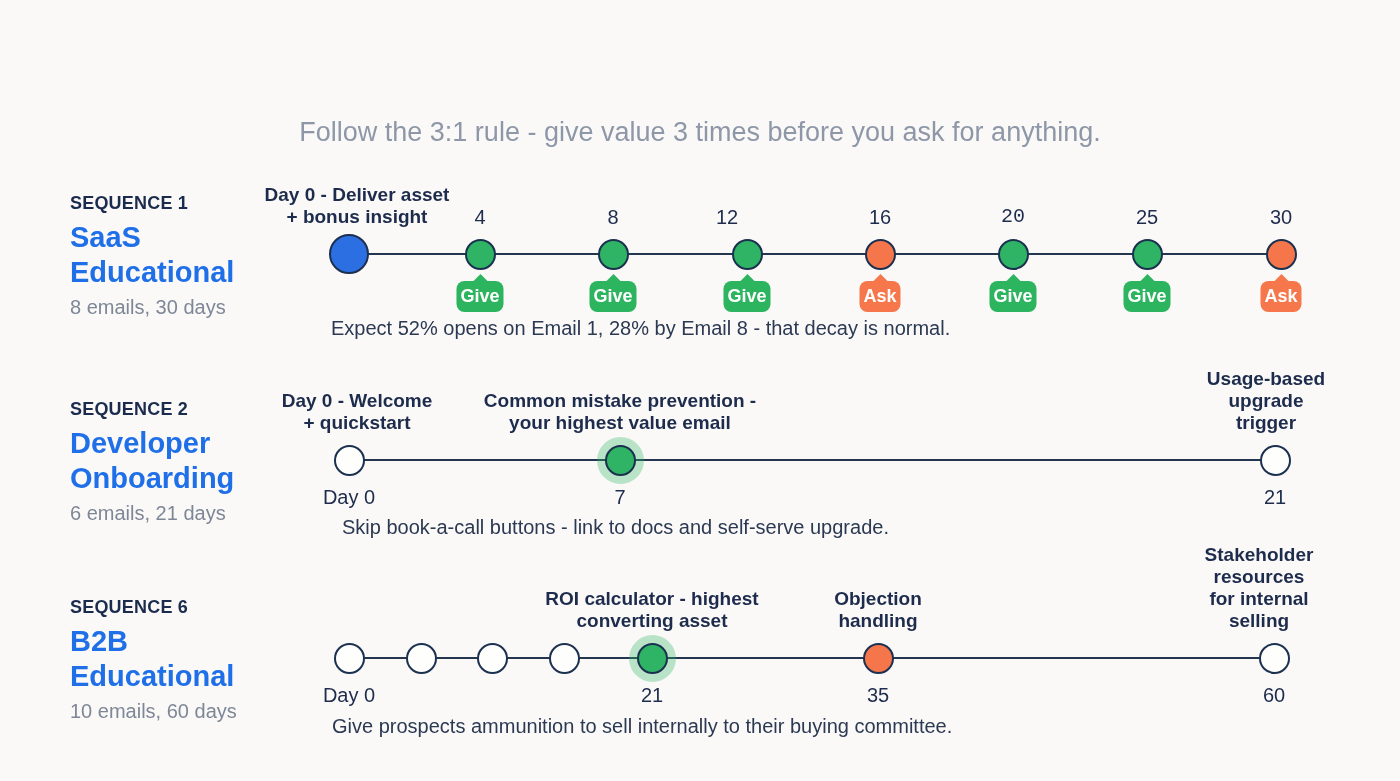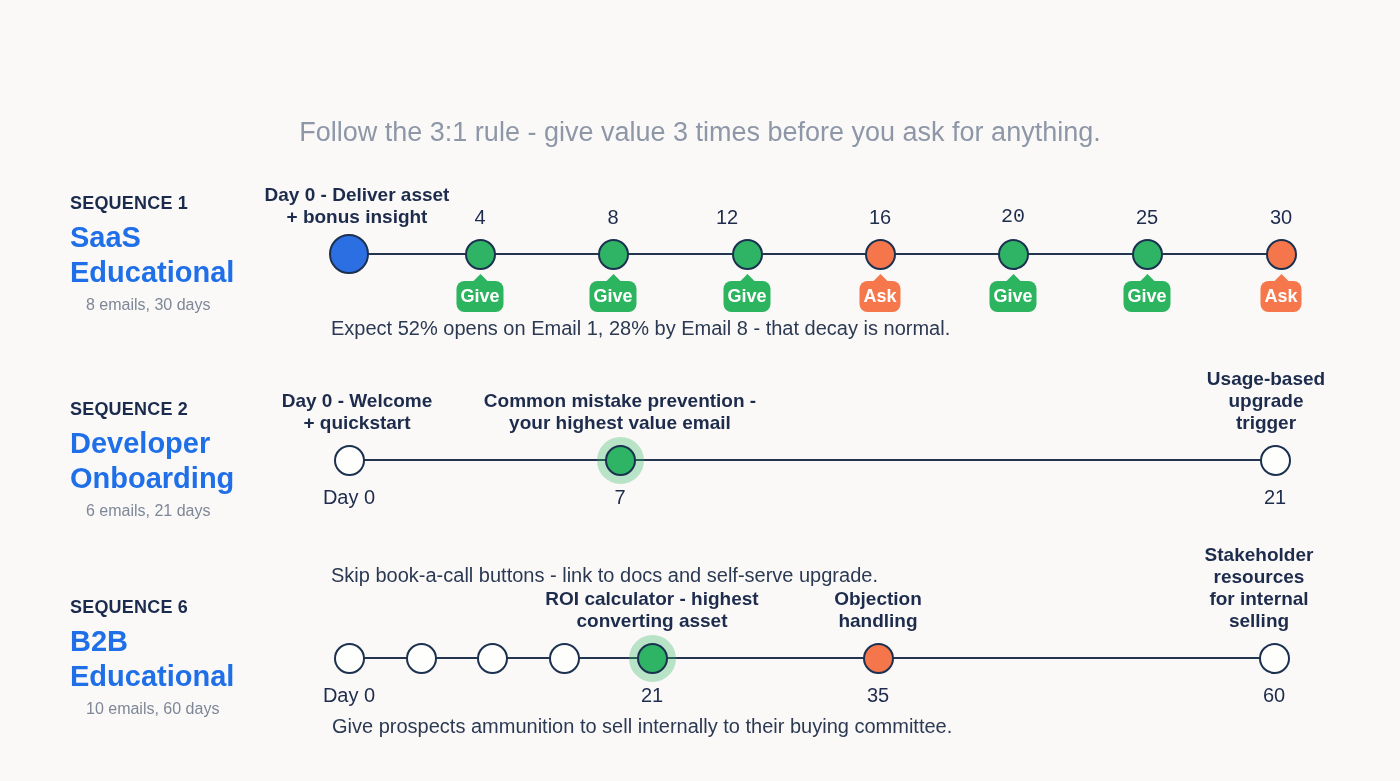--- a/index.html
+++ b/index.html
@@ -13,21 +13,21 @@
   .page-subtitle{
     position:absolute;top:117px;left:0;width:100%;text-align:center;
     font-size:27px;font-weight:400;color:#8e97a8;
   }
 
   .row{position:absolute;left:0;width:1400px;height:180px;}
 
   .info{position:absolute;left:70px;top:13px;width:205px;}
   .eyebrow{font-size:18px;font-weight:700;color:#1b2b4d;letter-spacing:.2px;margin-bottom:6px;}
   .seq-name{font-size:29px;font-weight:700;color:#1f6fe8;line-height:1.22;margin-bottom:5px;}
-  .seq-meta{font-size:16px;font-weight:400;color:#7e8797;margin-left:16px;}
+  .seq-meta{font-size:20px;font-weight:400;color:#7e8797;}
 
   .tl-line{position:absolute;height:2.5px;background:#24364f;}
 
   .dot{position:absolute;border-radius:50%;border:2.5px solid #1c3050;box-sizing:border-box;}
   .dot-primary{width:40px;height:40px;background:#2b6fe3;}
   .dot-green{width:31px;height:31px;background:#2eb464;}
   .dot-orange{width:31px;height:31px;background:#f5764a;}
   .dot-open{width:31px;height:31px;background:#fefefd;}
   .dot-glow{box-shadow:0 0 0 8px rgba(46,180,100,.32);}
 
@@ -114,21 +114,21 @@
         <div class="node-header" style="left: 357px; top: 48px;">Day 0 - Welcome
 + quickstart</div>
         <div class="dot dot-green dot-glow" style="left: 604.5px; top: 58.5px;"></div>
         <div class="label-below" style="left: 620px; top: 99px;">7</div>
         <div class="node-header" style="left: 620px; top: 48px;">Common mistake prevention -
 your highest value email</div>
         <div class="dot dot-open" style="left: 1259.5px; top: 58.5px;"></div>
         <div class="label-below" style="left: 1275px; top: 99px;">21</div>
         <div class="node-header" style="left: 1266px; top: 48px;">Usage-based
 upgrade trigger</div>
-        <div class="note" style="left: 331px; top: 130px; margin-top: 48px;">Skip book-a-call buttons - link to docs and self-serve upgrade.</div>
+        <div class="note" style="left: 342px; top: 130px;">Skip book-a-call buttons - link to docs and self-serve upgrade.</div>
       </div>
       <div class="row" style="top: 584px;">
         <div class="info">
           <div class="eyebrow">SEQUENCE 6</div>
           <div class="seq-name">B2B Educational</div>
           <div class="seq-meta">10 emails, 60 days</div>
         </div>
         <div class="tl-line" style="left: 349px; width: 925px; top: 72.75px;"></div>
         <div class="dot dot-open" style="left: 333.5px; top: 58.5px;"></div>
         <div class="label-below" style="left: 349px; top: 99px;">Day 0</div>

